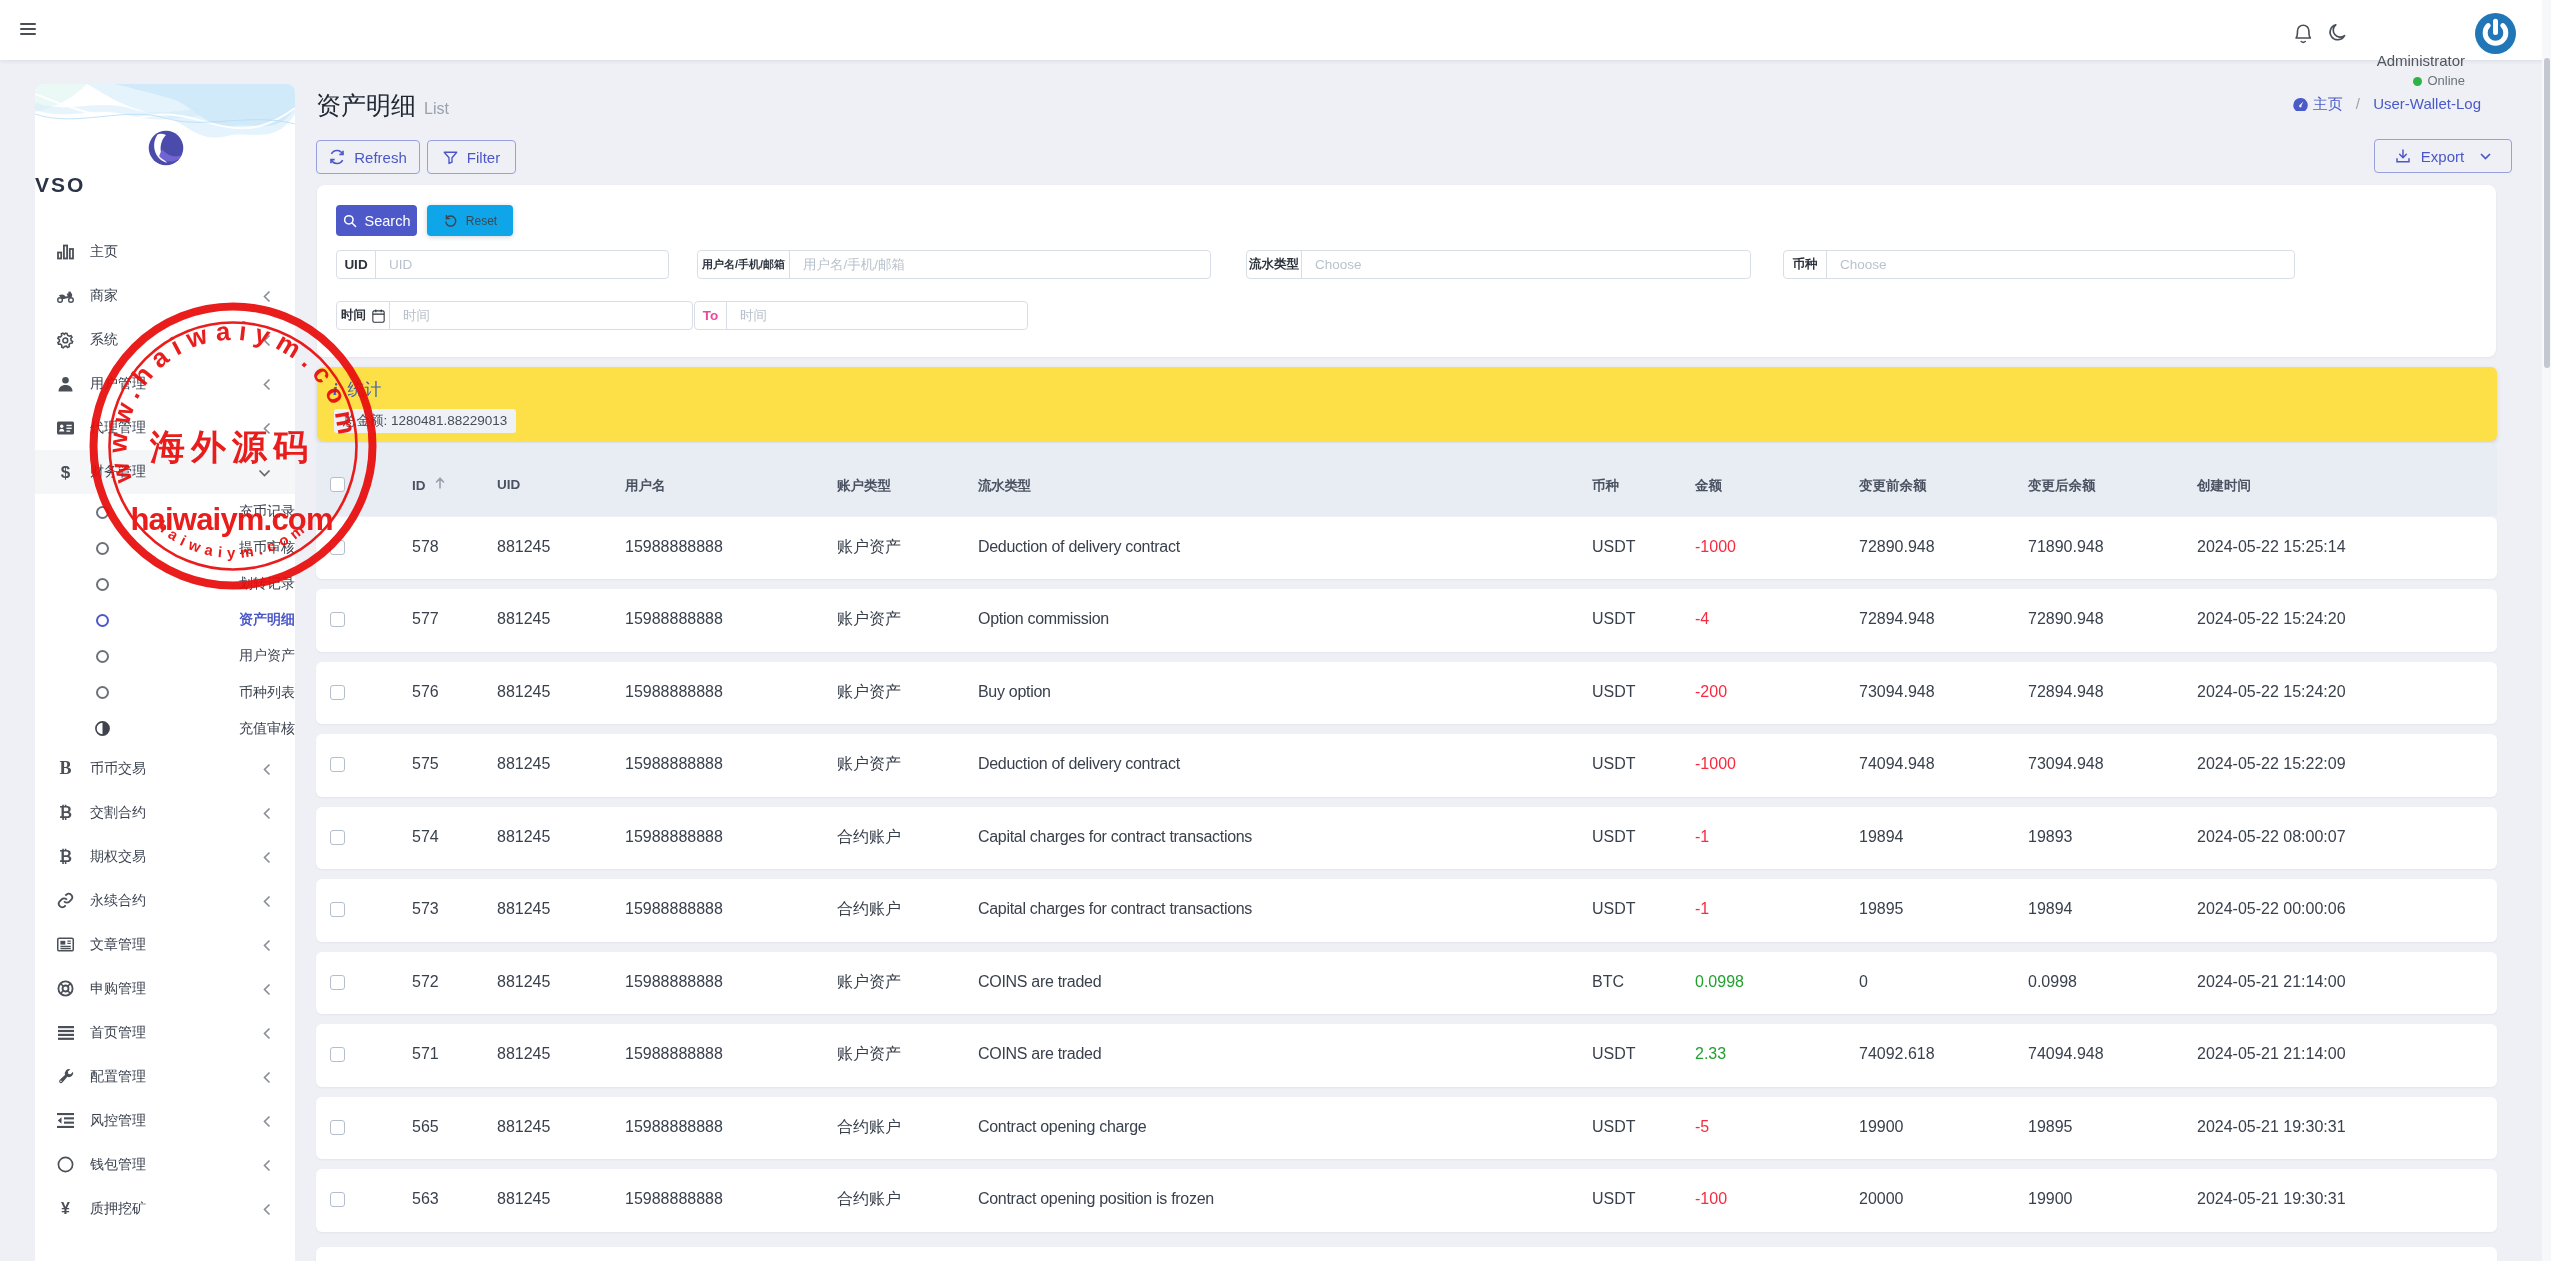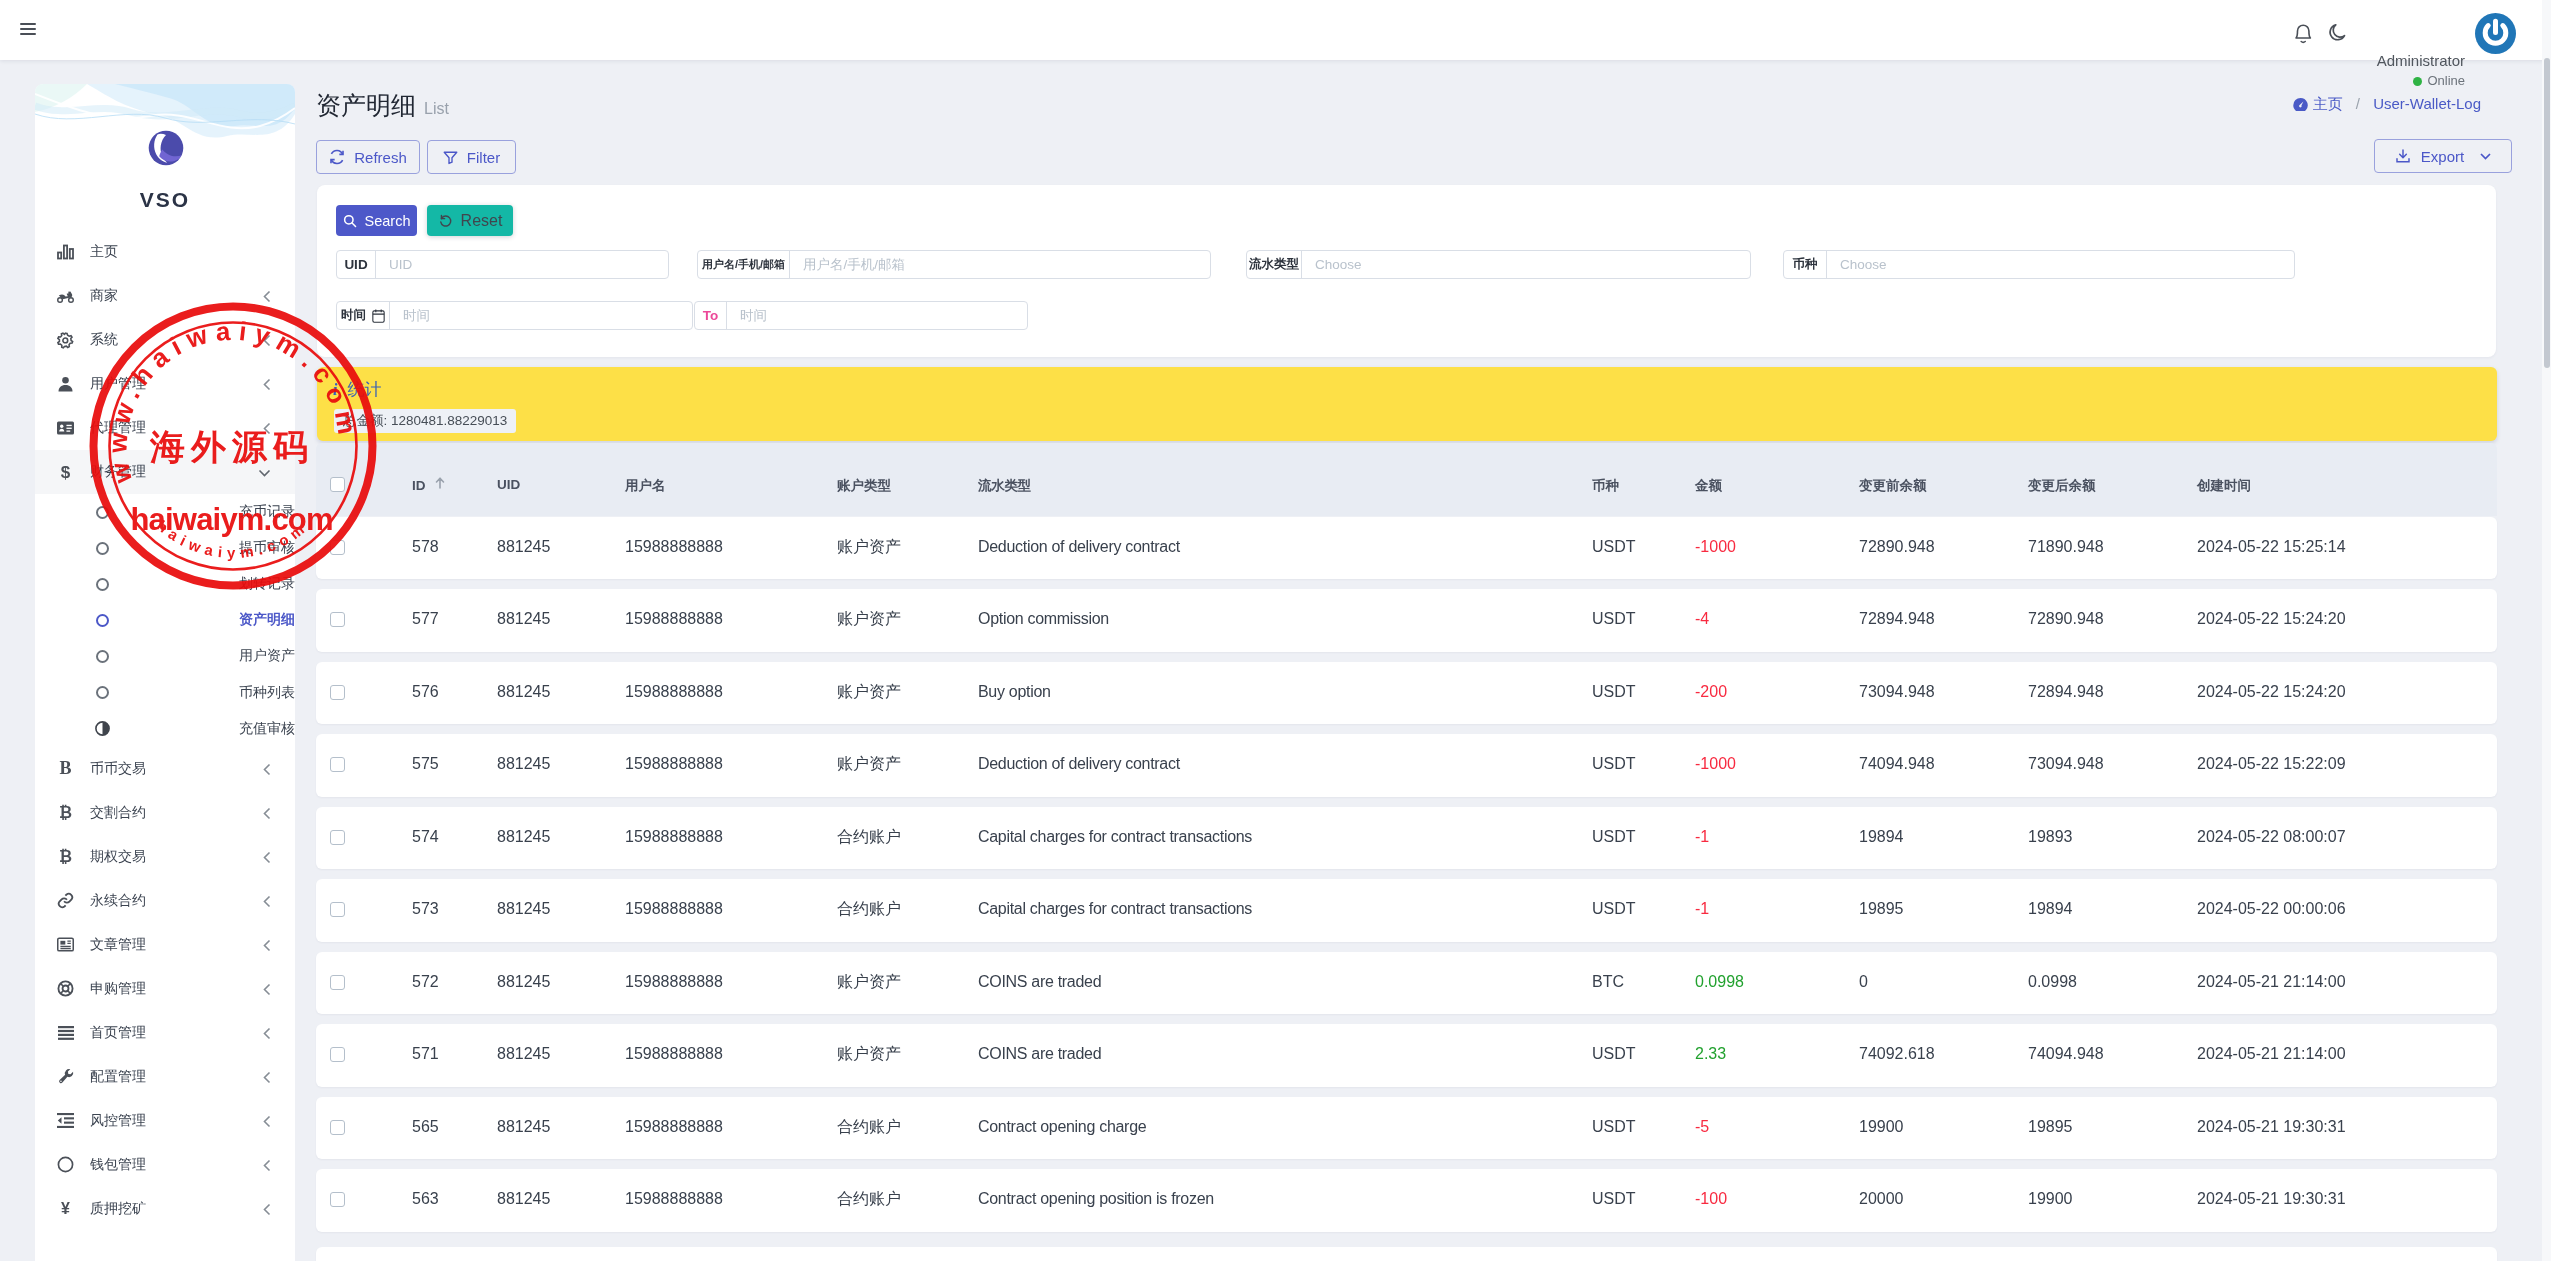--- a/index.html
+++ b/index.html
@@ -11,21 +11,21 @@
 #navbar{position:absolute;left:0;top:0;width:2551px;height:60px;background:#fff;box-shadow:0 1px 4px rgba(40,50,80,.10);z-index:5;}
 .hamb span{position:absolute;left:20px;width:16px;height:2px;background:#4a4f57;border-radius:1px;}
 #nav-admin{position:absolute;right:86px;top:11px;text-align:right;}
 #nav-admin .nm{font-size:15px;color:#50565e;font-weight:500;line-height:19px;margin-top:40px;}
 #nav-admin .on{font-size:13px;color:#6c737b;line-height:17px;margin-top:2px;}
 #nav-admin .dot{display:inline-block;width:9px;height:9px;border-radius:50%;background:#2fb344;margin-right:5px;vertical-align:-1px;}
 #avatar{position:absolute;right:35px;top:13px;width:41px;height:41px;}
 
 #sidebar{position:absolute;left:35px;top:84px;width:260px;height:1177px;background:#fff;border-radius:8px 8px 0 0;z-index:2;}
 #logo-circle{position:absolute;left:113px;top:46px;}
-#vso{position:absolute;left:0;top:104px;width:260px;text-align:center;font-size:21px;font-weight:700;letter-spacing:2px;color:#2b3346;}
+#vso{position:absolute;left:0;top:89px;width:260px;font-size:21px;font-weight:700;letter-spacing:2px;color:#2b3346;}
 #menu{position:absolute;left:0;top:146px;width:260px;}
 .mi{height:44px;display:flex;align-items:center;position:relative;}
 .mi .ic{width:17px;height:17px;margin-left:22px;display:flex;align-items:center;justify-content:center;color:#4b5058;}
 .mi .lb{margin-left:16px;font-size:14px;color:#3b4350;}
 .mi .ch{position:absolute;right:24px;color:#868d95;font-size:13px;}
 .mi.parent{background:#f5f6f8;}
 .sub{height:36.1px;display:flex;align-items:center;justify-content:space-between;}
 .sub .bullet{width:13px;height:13px;border:2px solid #6b727b;border-radius:50%;margin-left:61px;}
 .sub .lb{margin-left:14px;font-size:14px;color:#3b4350;}
 .sub.active .bullet{border-color:#4c58c8;}
@@ -34,21 +34,21 @@
 
 #main{position:absolute;left:316px;top:84px;width:2181px;}
 #pgtitle{position:absolute;left:0;top:5px;font-size:25px;color:#212733;font-weight:500;}
 #pgtitle small{font-size:16px;color:#99a1ac;font-weight:400;margin-left:8px;}
 #breadcrumb{position:absolute;right:16px;top:11px;font-size:15px;color:#4a5ac6;}
 #breadcrumb .sep{color:#9aa2ac;margin:0 9px;}
 .obtn{position:absolute;height:34px;border:1px solid #99a1dd;border-radius:4px;color:#4b57c8;font-size:15px;display:flex;align-items:center;justify-content:center;background:transparent;}
 
 #fcard{position:absolute;left:1px;top:101px;width:2179px;height:172px;background:#fff;border-radius:8px;box-shadow:0 1px 3px rgba(30,40,80,.05);}
 #btn-search{position:absolute;left:19px;top:20px;width:81px;height:31px;background:#4d58c9;border-radius:4px;color:#fff;font-size:14.5px;display:flex;align-items:center;justify-content:center;}
-#btn-reset{position:absolute;left:110px;top:20px;width:86px;height:31px;background:#14b8a6;border-radius:4px;color:#41464e;font-size:16px;display:flex;align-items:center;justify-content:center;box-shadow:0 1px 5px rgba(40,50,70,.22);text-align:right;}
+#btn-reset{position:absolute;left:110px;top:20px;width:86px;height:31px;background:#0ea5e9;border-radius:4px;color:#41464e;font-size:12px;display:flex;align-items:center;justify-content:center;box-shadow:0 1px 5px rgba(40,50,70,.22);text-align:right;}
 .ig{position:absolute;height:29px;border:1px solid #d9dee6;border-radius:4px;display:flex;background:#fff;}
 .ig .lab{border-right:1px solid #d9dee6;display:flex;align-items:center;justify-content:center;font-size:13.5px;font-weight:700;color:#2d333d;padding:0 10px;white-space:nowrap;}
 .ig .inp{flex:1;display:flex;align-items:center;padding-left:13px;font-size:13.5px;color:#b9c2cc;}
 
 #stat{position:absolute;left:1px;top:283px;width:2180px;height:74px;background:#fde047;border-radius:6px;box-shadow:0 2px 4px rgba(60,80,120,.18);}
 #stat .t{position:absolute;left:16px;top:11px;font-size:17px;color:#3a62b4;}
 #stat .t b{font-family:"Liberation Serif",serif;font-style:italic;font-weight:700;color:#2f5fc5;margin-right:10px;font-size:16px;}
 #stat .pill{position:absolute;left:17px;top:42px;height:24px;background:#eef1f6;border-radius:3px;font-size:13.5px;color:#474e57;display:flex;align-items:center;padding:0 9px;}
 
 #thead{position:absolute;left:0;top:359px;width:2181px;height:73px;background:#e8ecf3;border-radius:6px 6px 0 0;font-size:13.5px;font-weight:700;color:#4a5160;}

